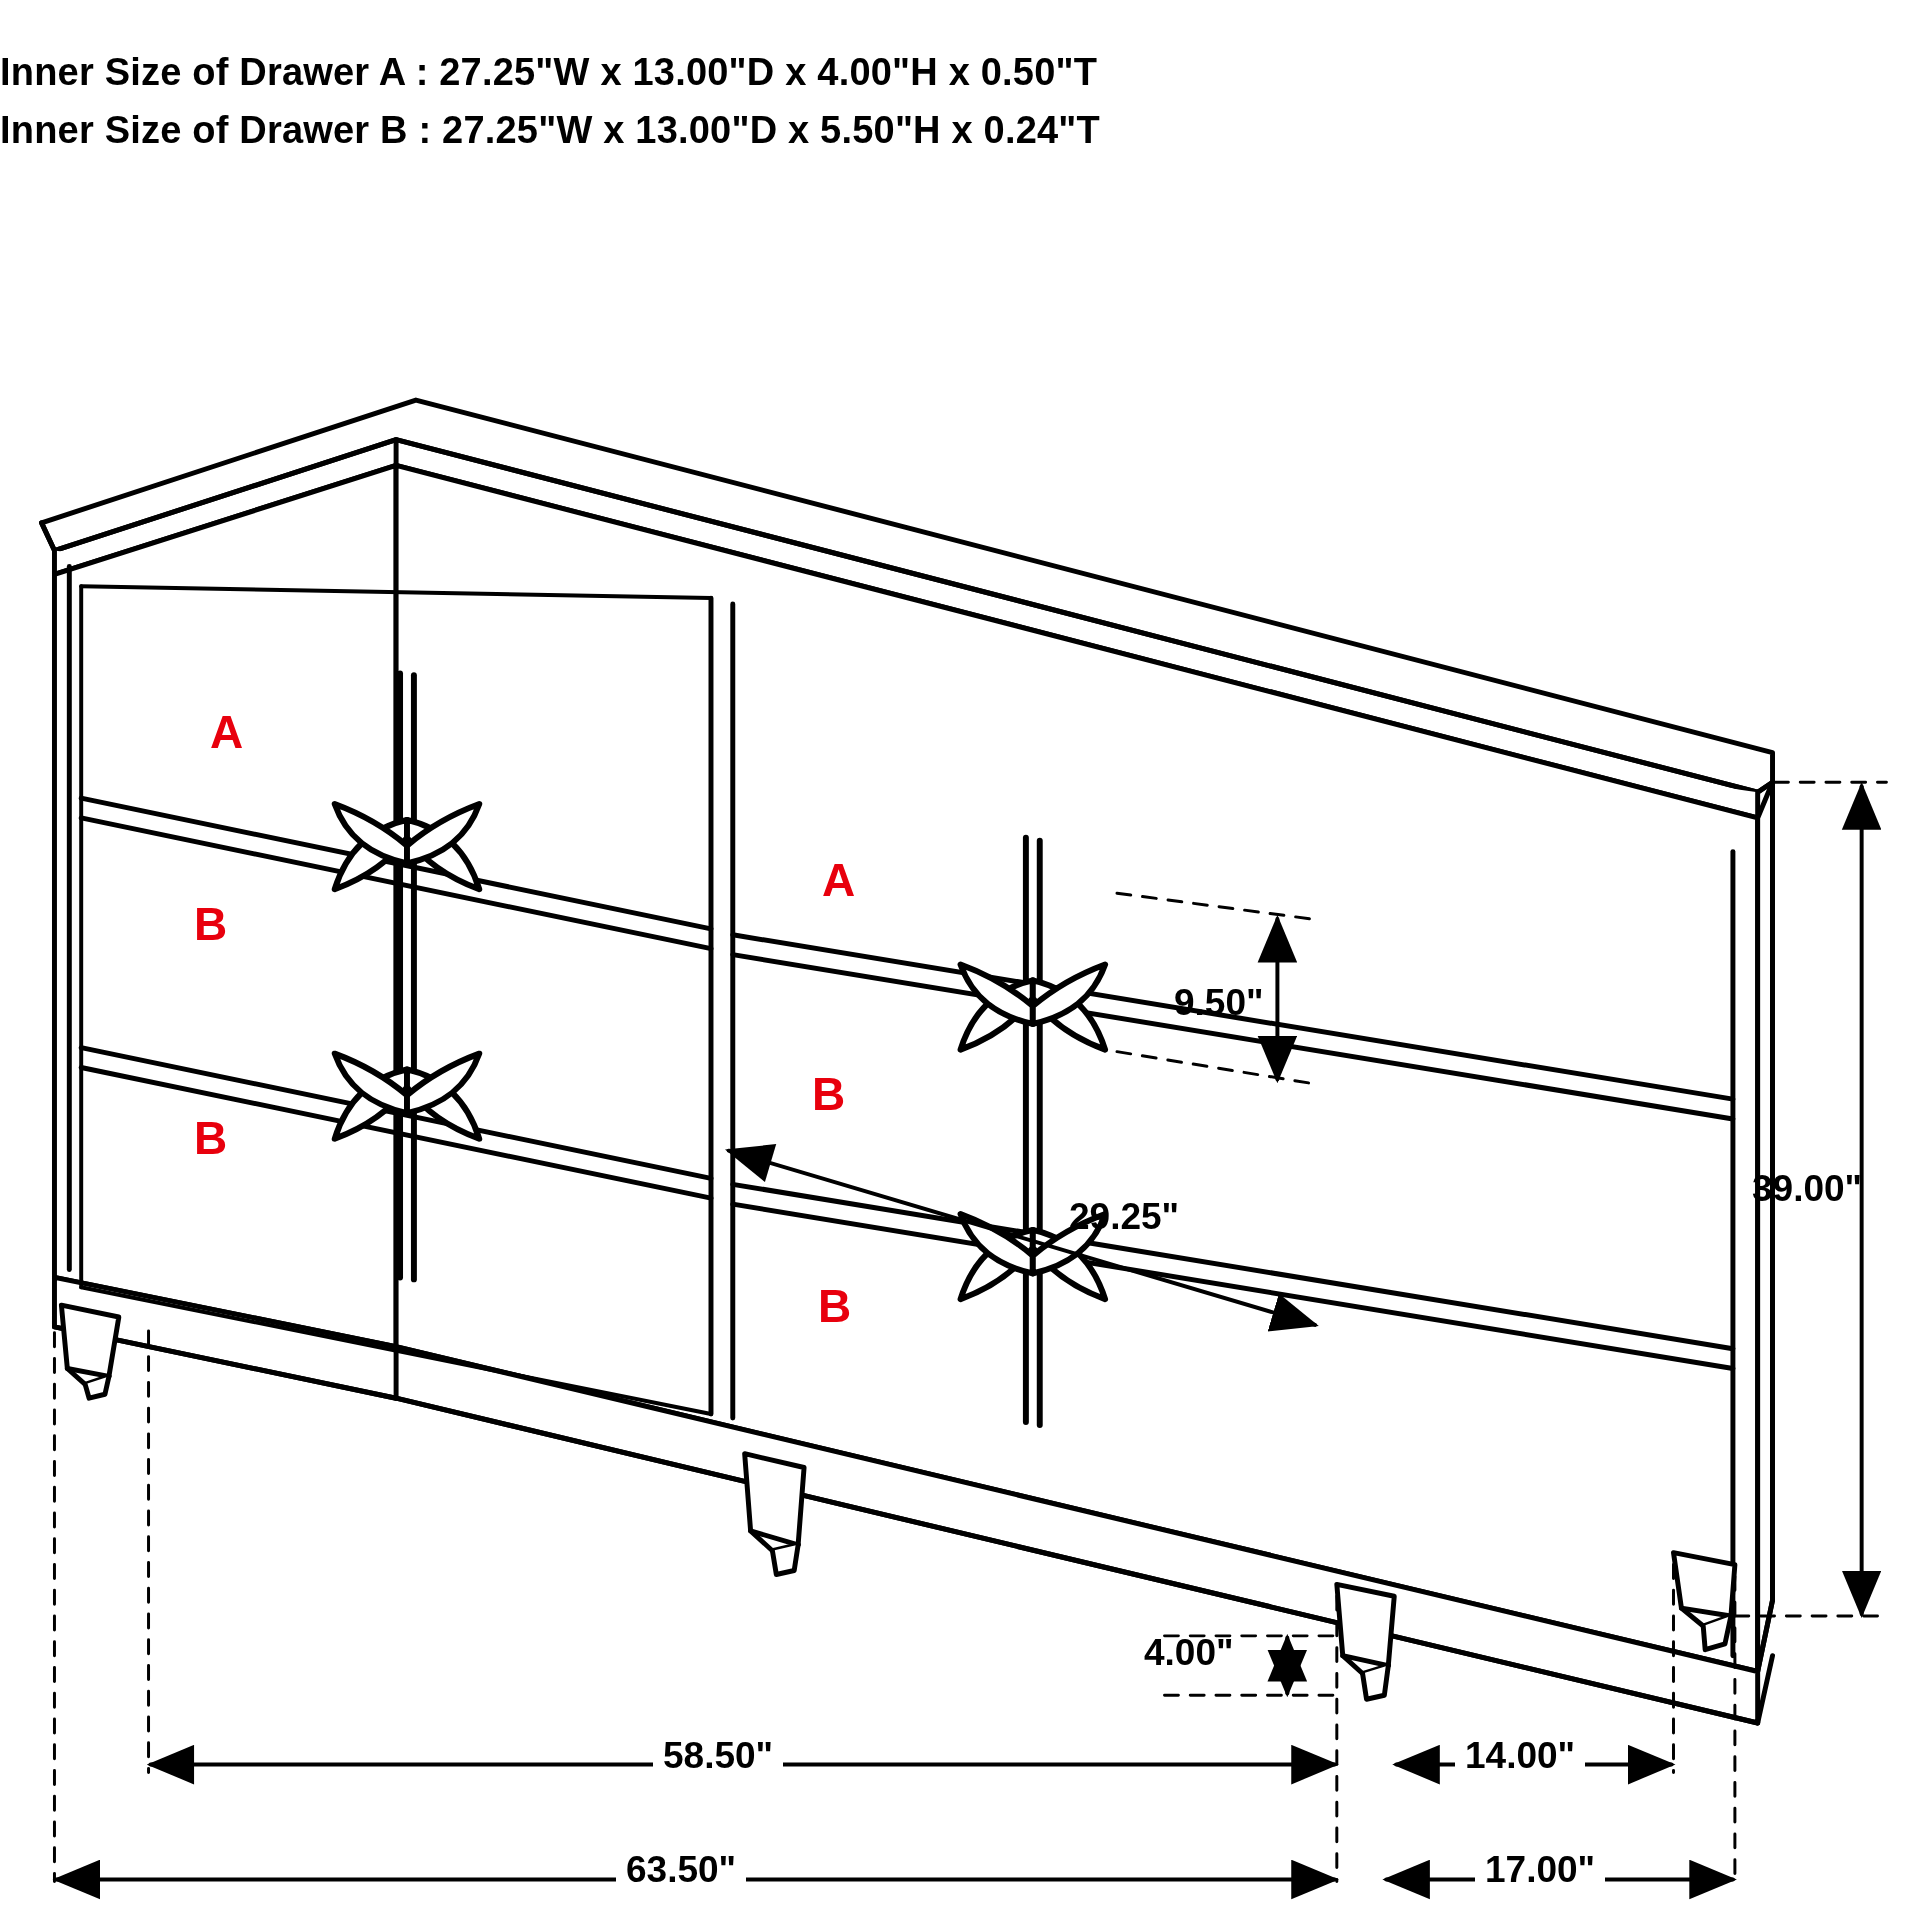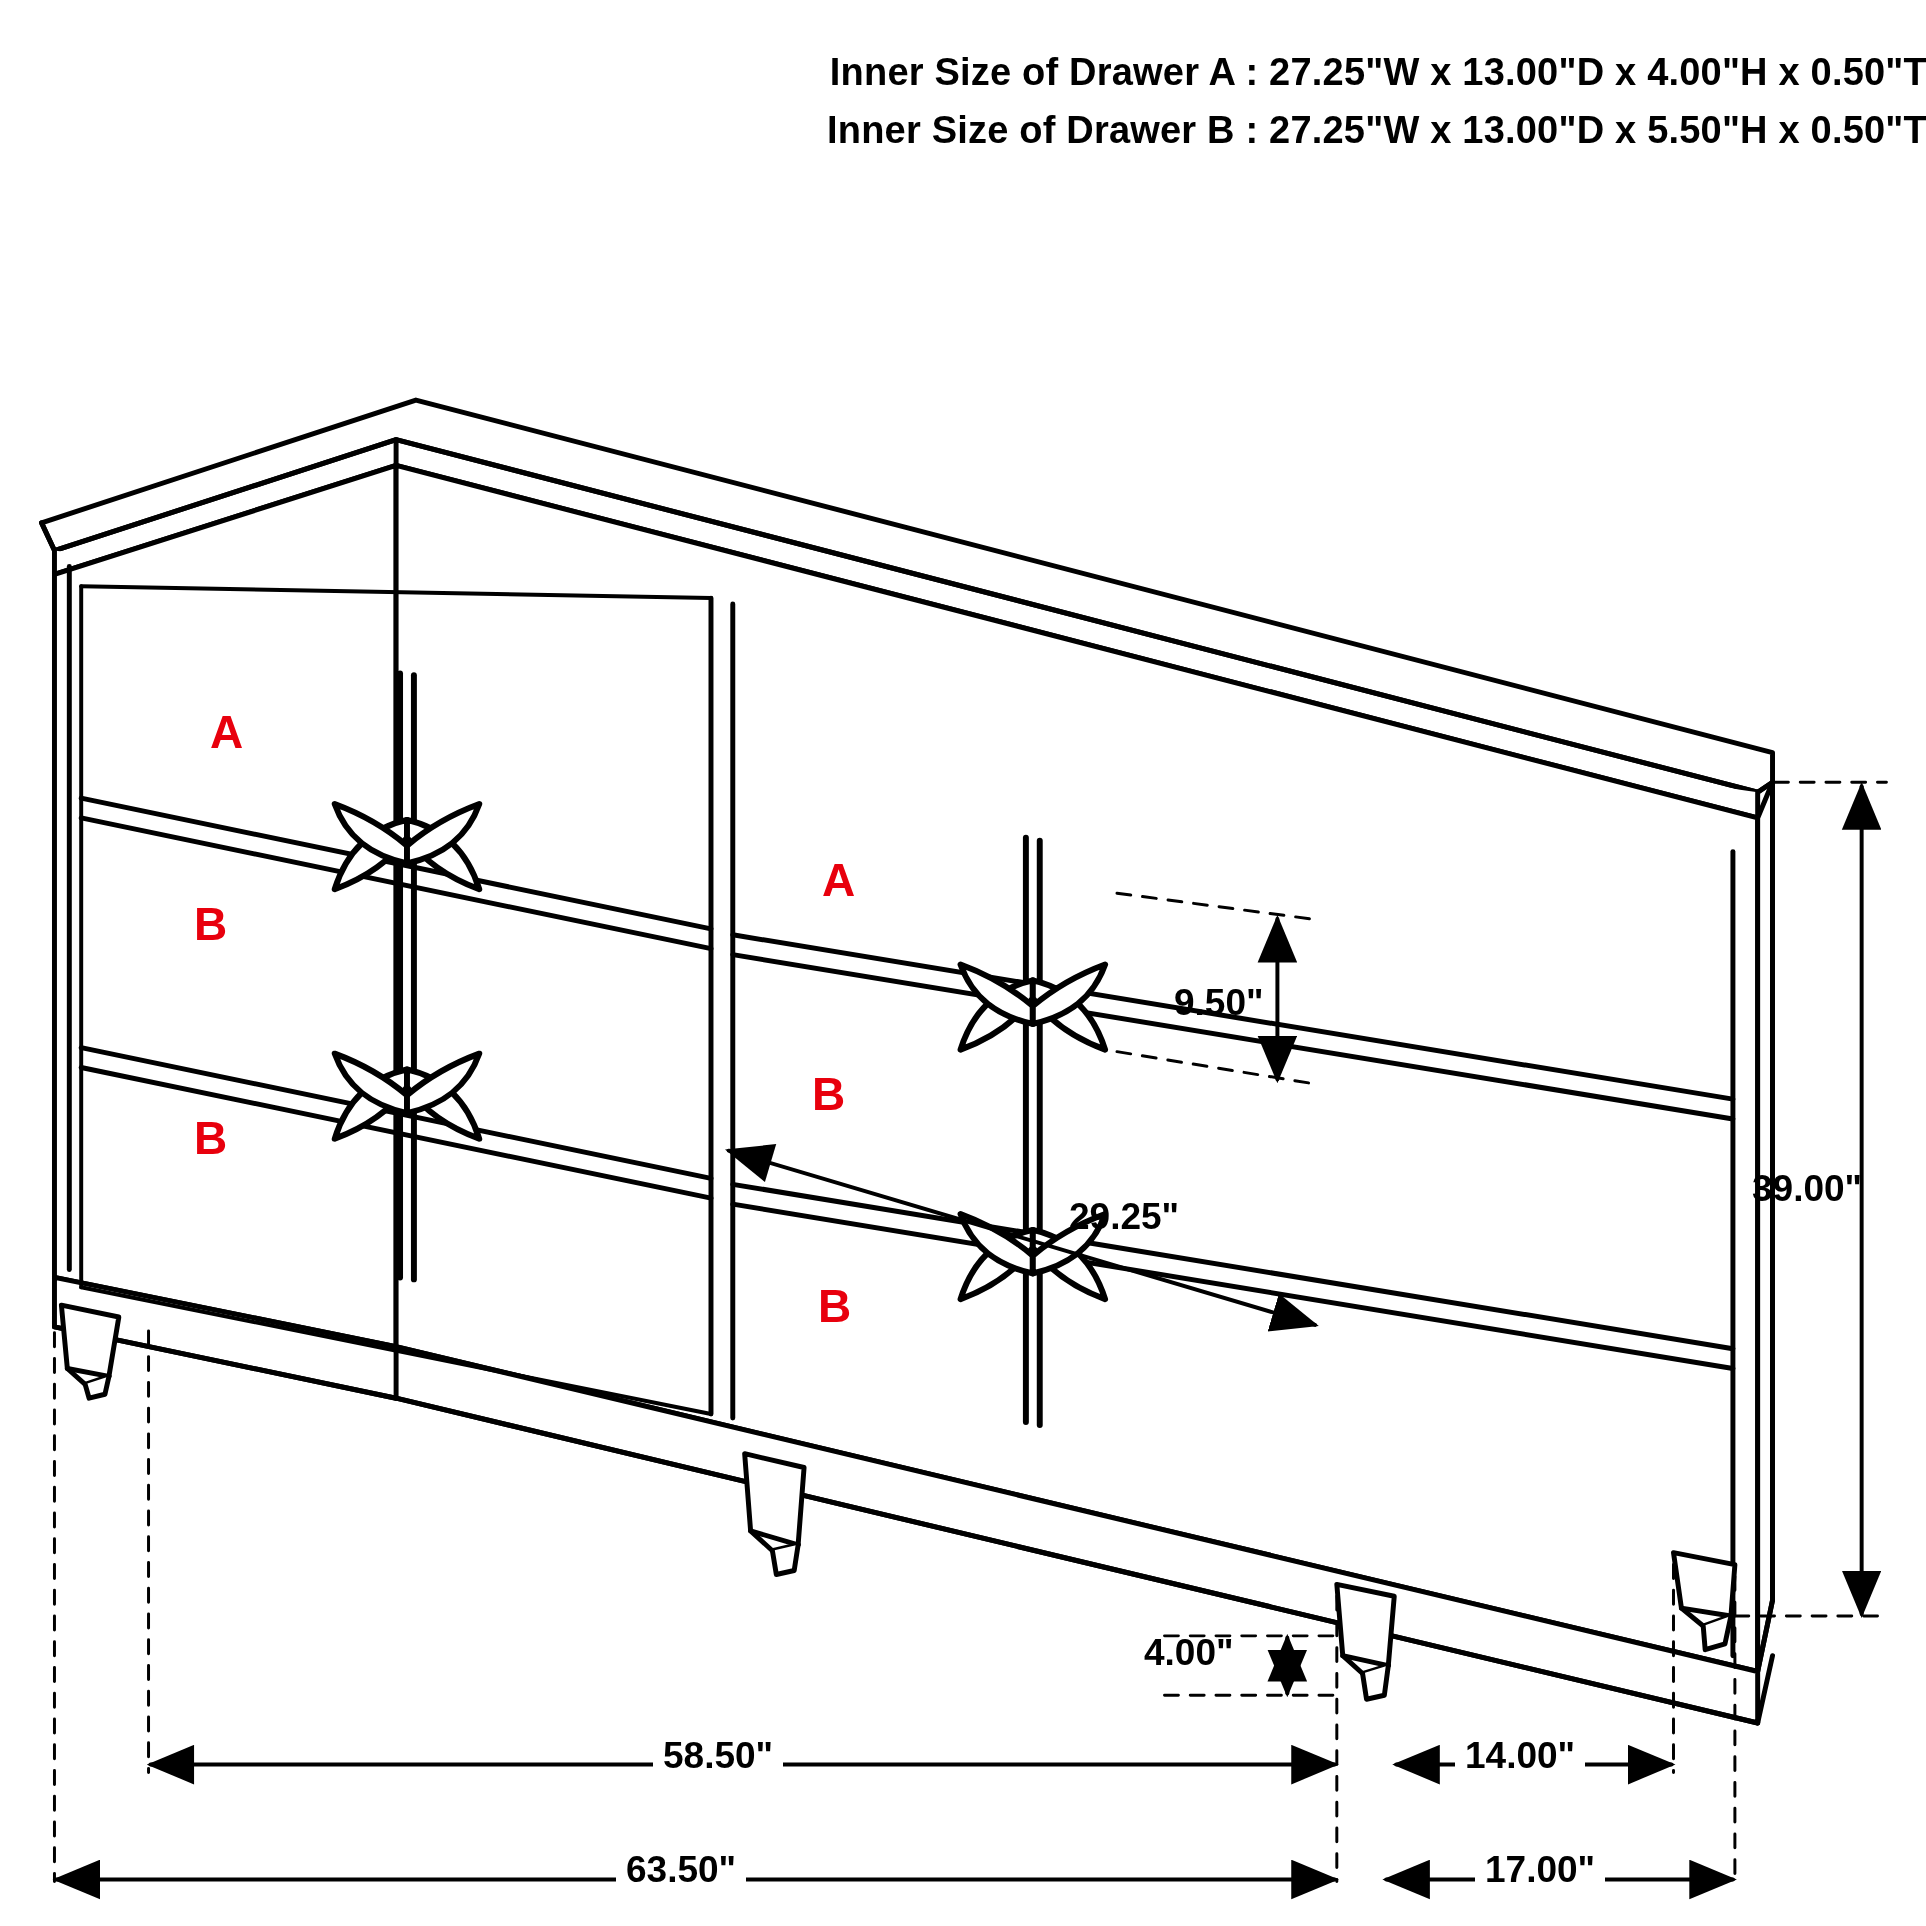--- a/index.html
+++ b/index.html
@@ -12,21 +12,21 @@
     width: 1927px;
     height: 1927px;
     background: #ffffff;
     font-family: "Liberation Sans", sans-serif;
     overflow: hidden;
   }
   .hdr {
     position: absolute;
     left: 0;
     width: 1927px;
-    text-align: right;
+    text-align: left;
     font-weight: bold;
     font-size: 38px;
     color: #000000;
     letter-spacing: 0.2px;
   }
   #hdr1 { top: 51px; }
   #hdr2 { top: 109px; }
 
   svg.layer {
     position: absolute;
@@ -50,21 +50,21 @@
     font-size: 46px;
     white-space: nowrap;
   }
 </style>
 </head>
 <body>
 
 <div id="root">
 
   <div class="hdr" id="hdr1">Inner Size of Drawer A : 27.25"W x 13.00"D x 4.00"H x 0.50"T</div>
-  <div class="hdr" id="hdr2">Inner Size of Drawer B : 27.25"W x 13.00"D x 5.50"H x 0.50"T</div>
+  <div class="hdr" id="hdr2">Inner Size of Drawer B : 27.25"W x 13.00"D x 5.50"H x 0.24"T</div>
 
   <svg class="layer" viewBox="0 0 1946 1946">
     <g fill="none" stroke="#000000" stroke-width="5" stroke-linejoin="round" stroke-linecap="round">
 
       <path d="M 42 528 L 420 404 L 1790 760 L 1790 790 L 1775 800 L 400 444 L 55 556 Z" fill="#ffffff"></path>
       <path d="M 42 528 L 55 556 L 400 444 L 1775 800 L 1790 790"></path>
 
       <path d="M 55 556 L 55 580 L 400 470 L 1775 826 L 1775 800" fill="#ffffff"></path>
       <path d="M 400 444 L 400 470"></path>
 

